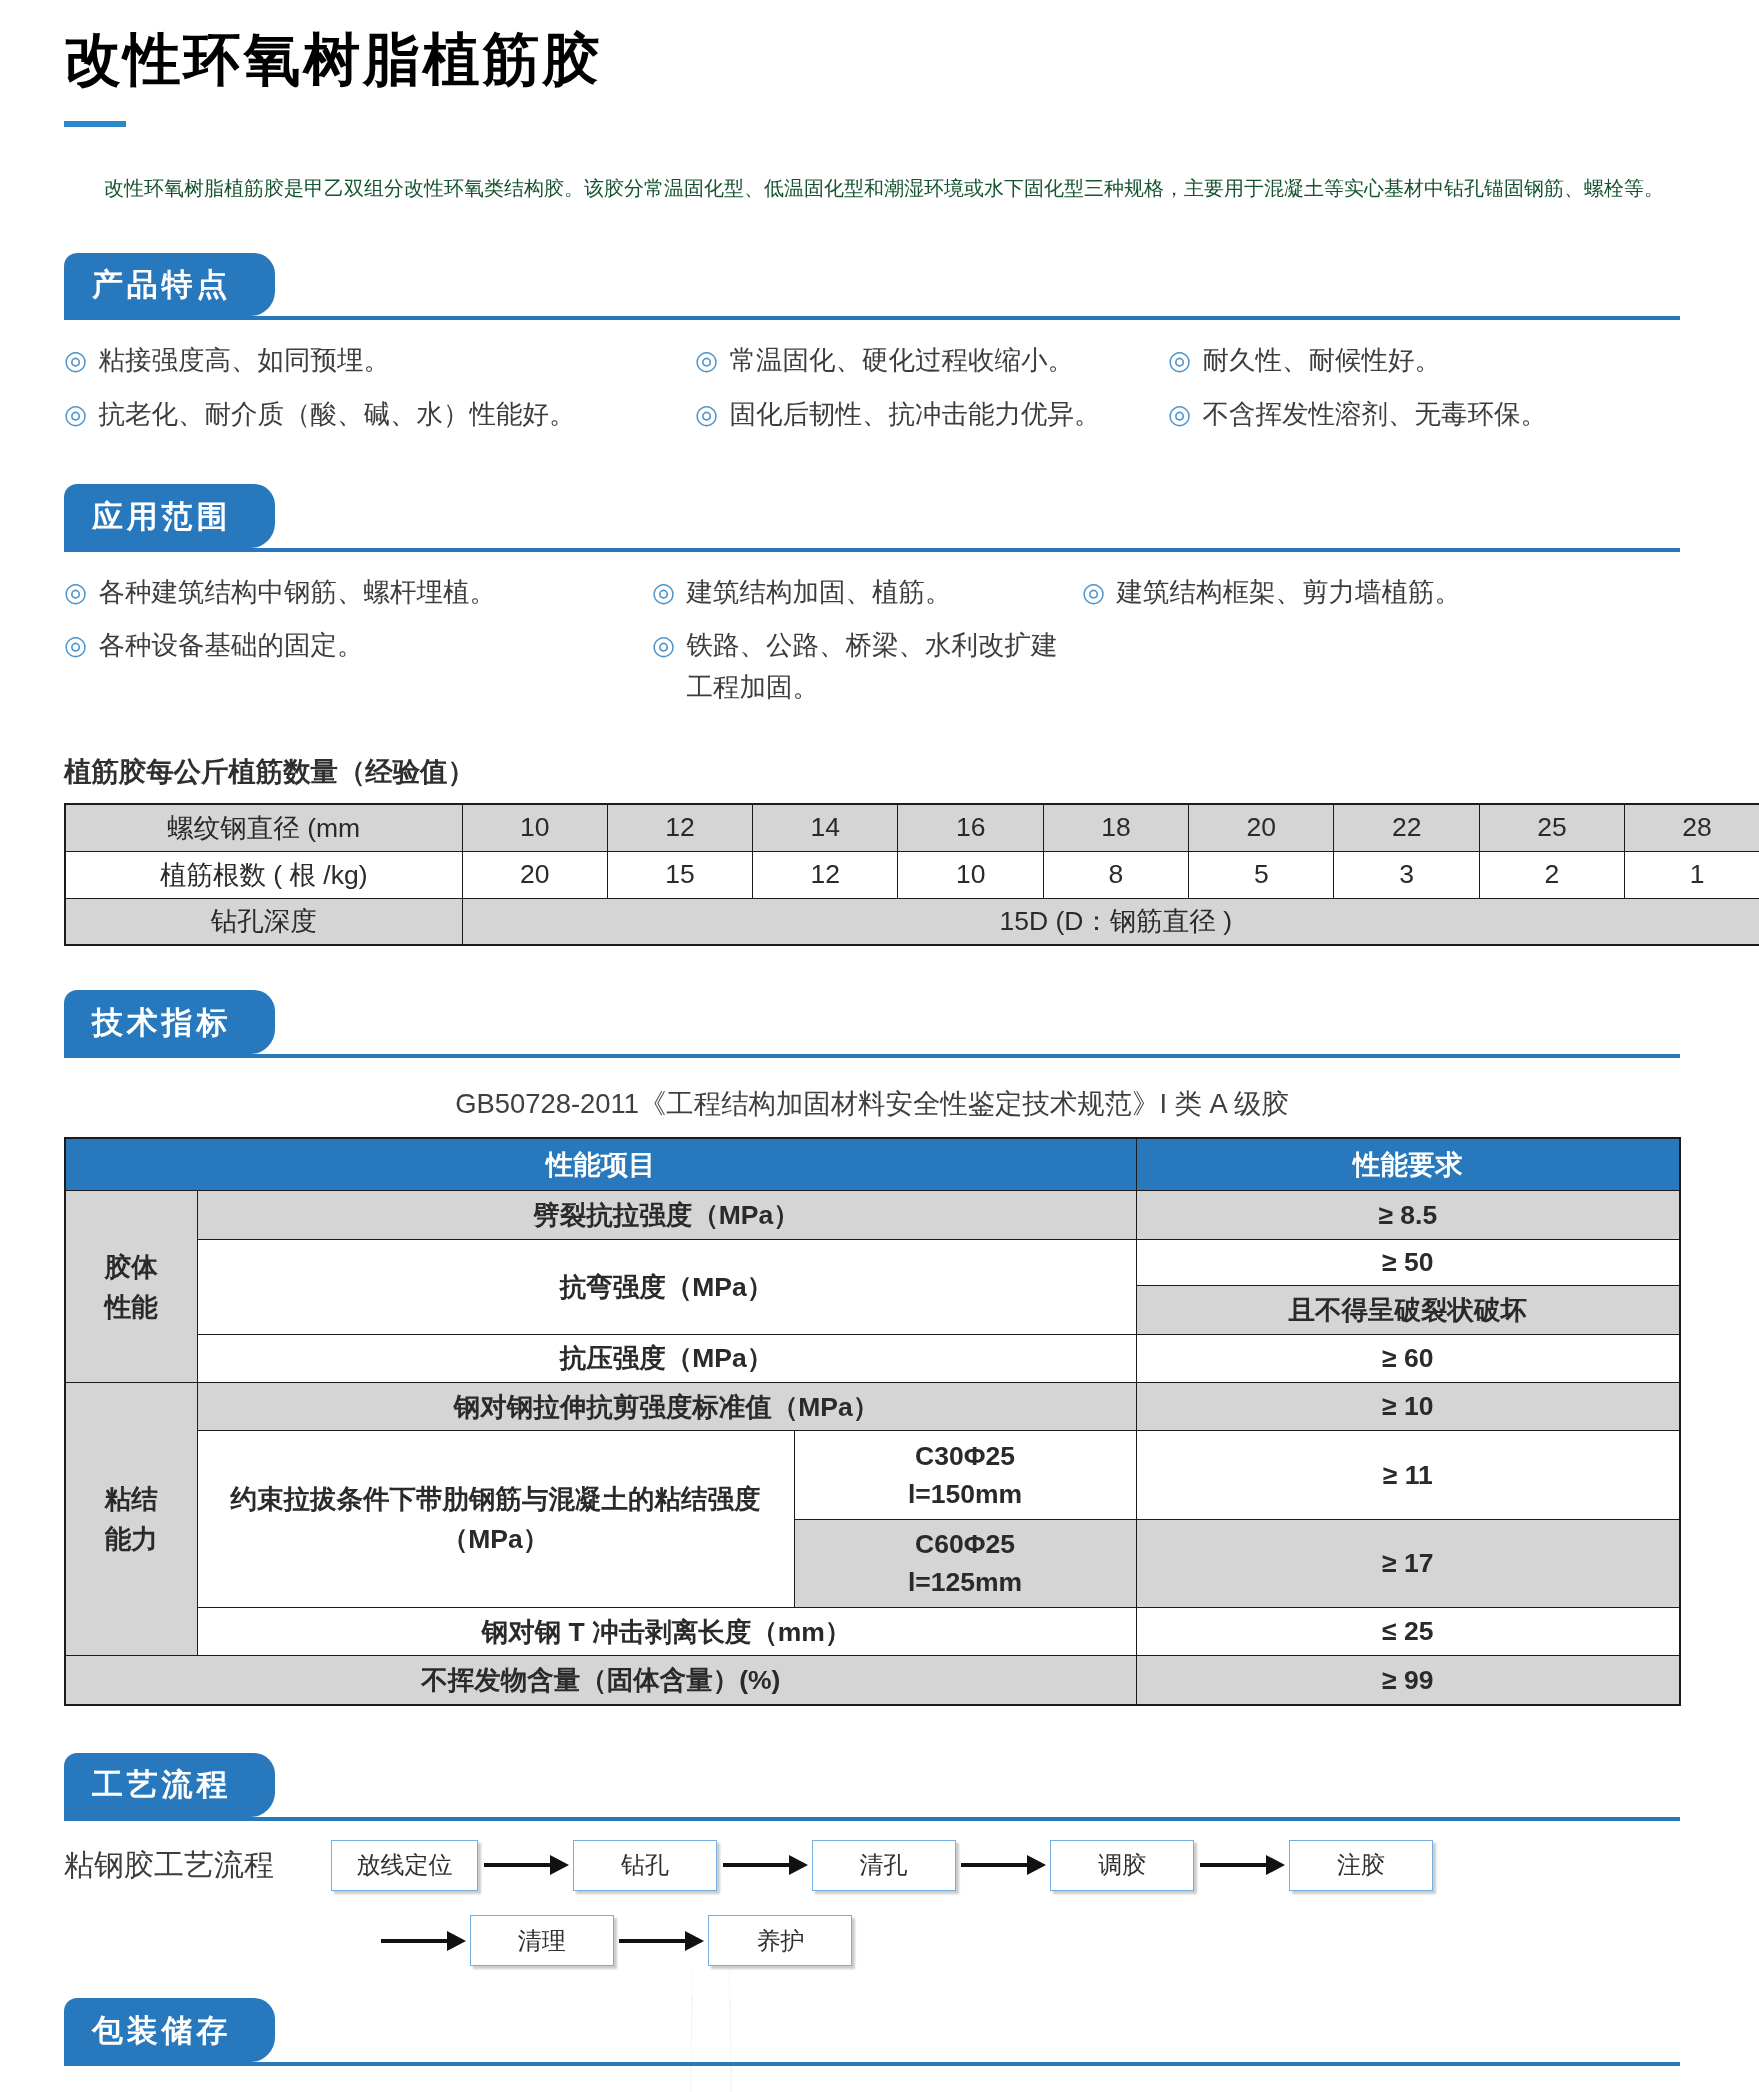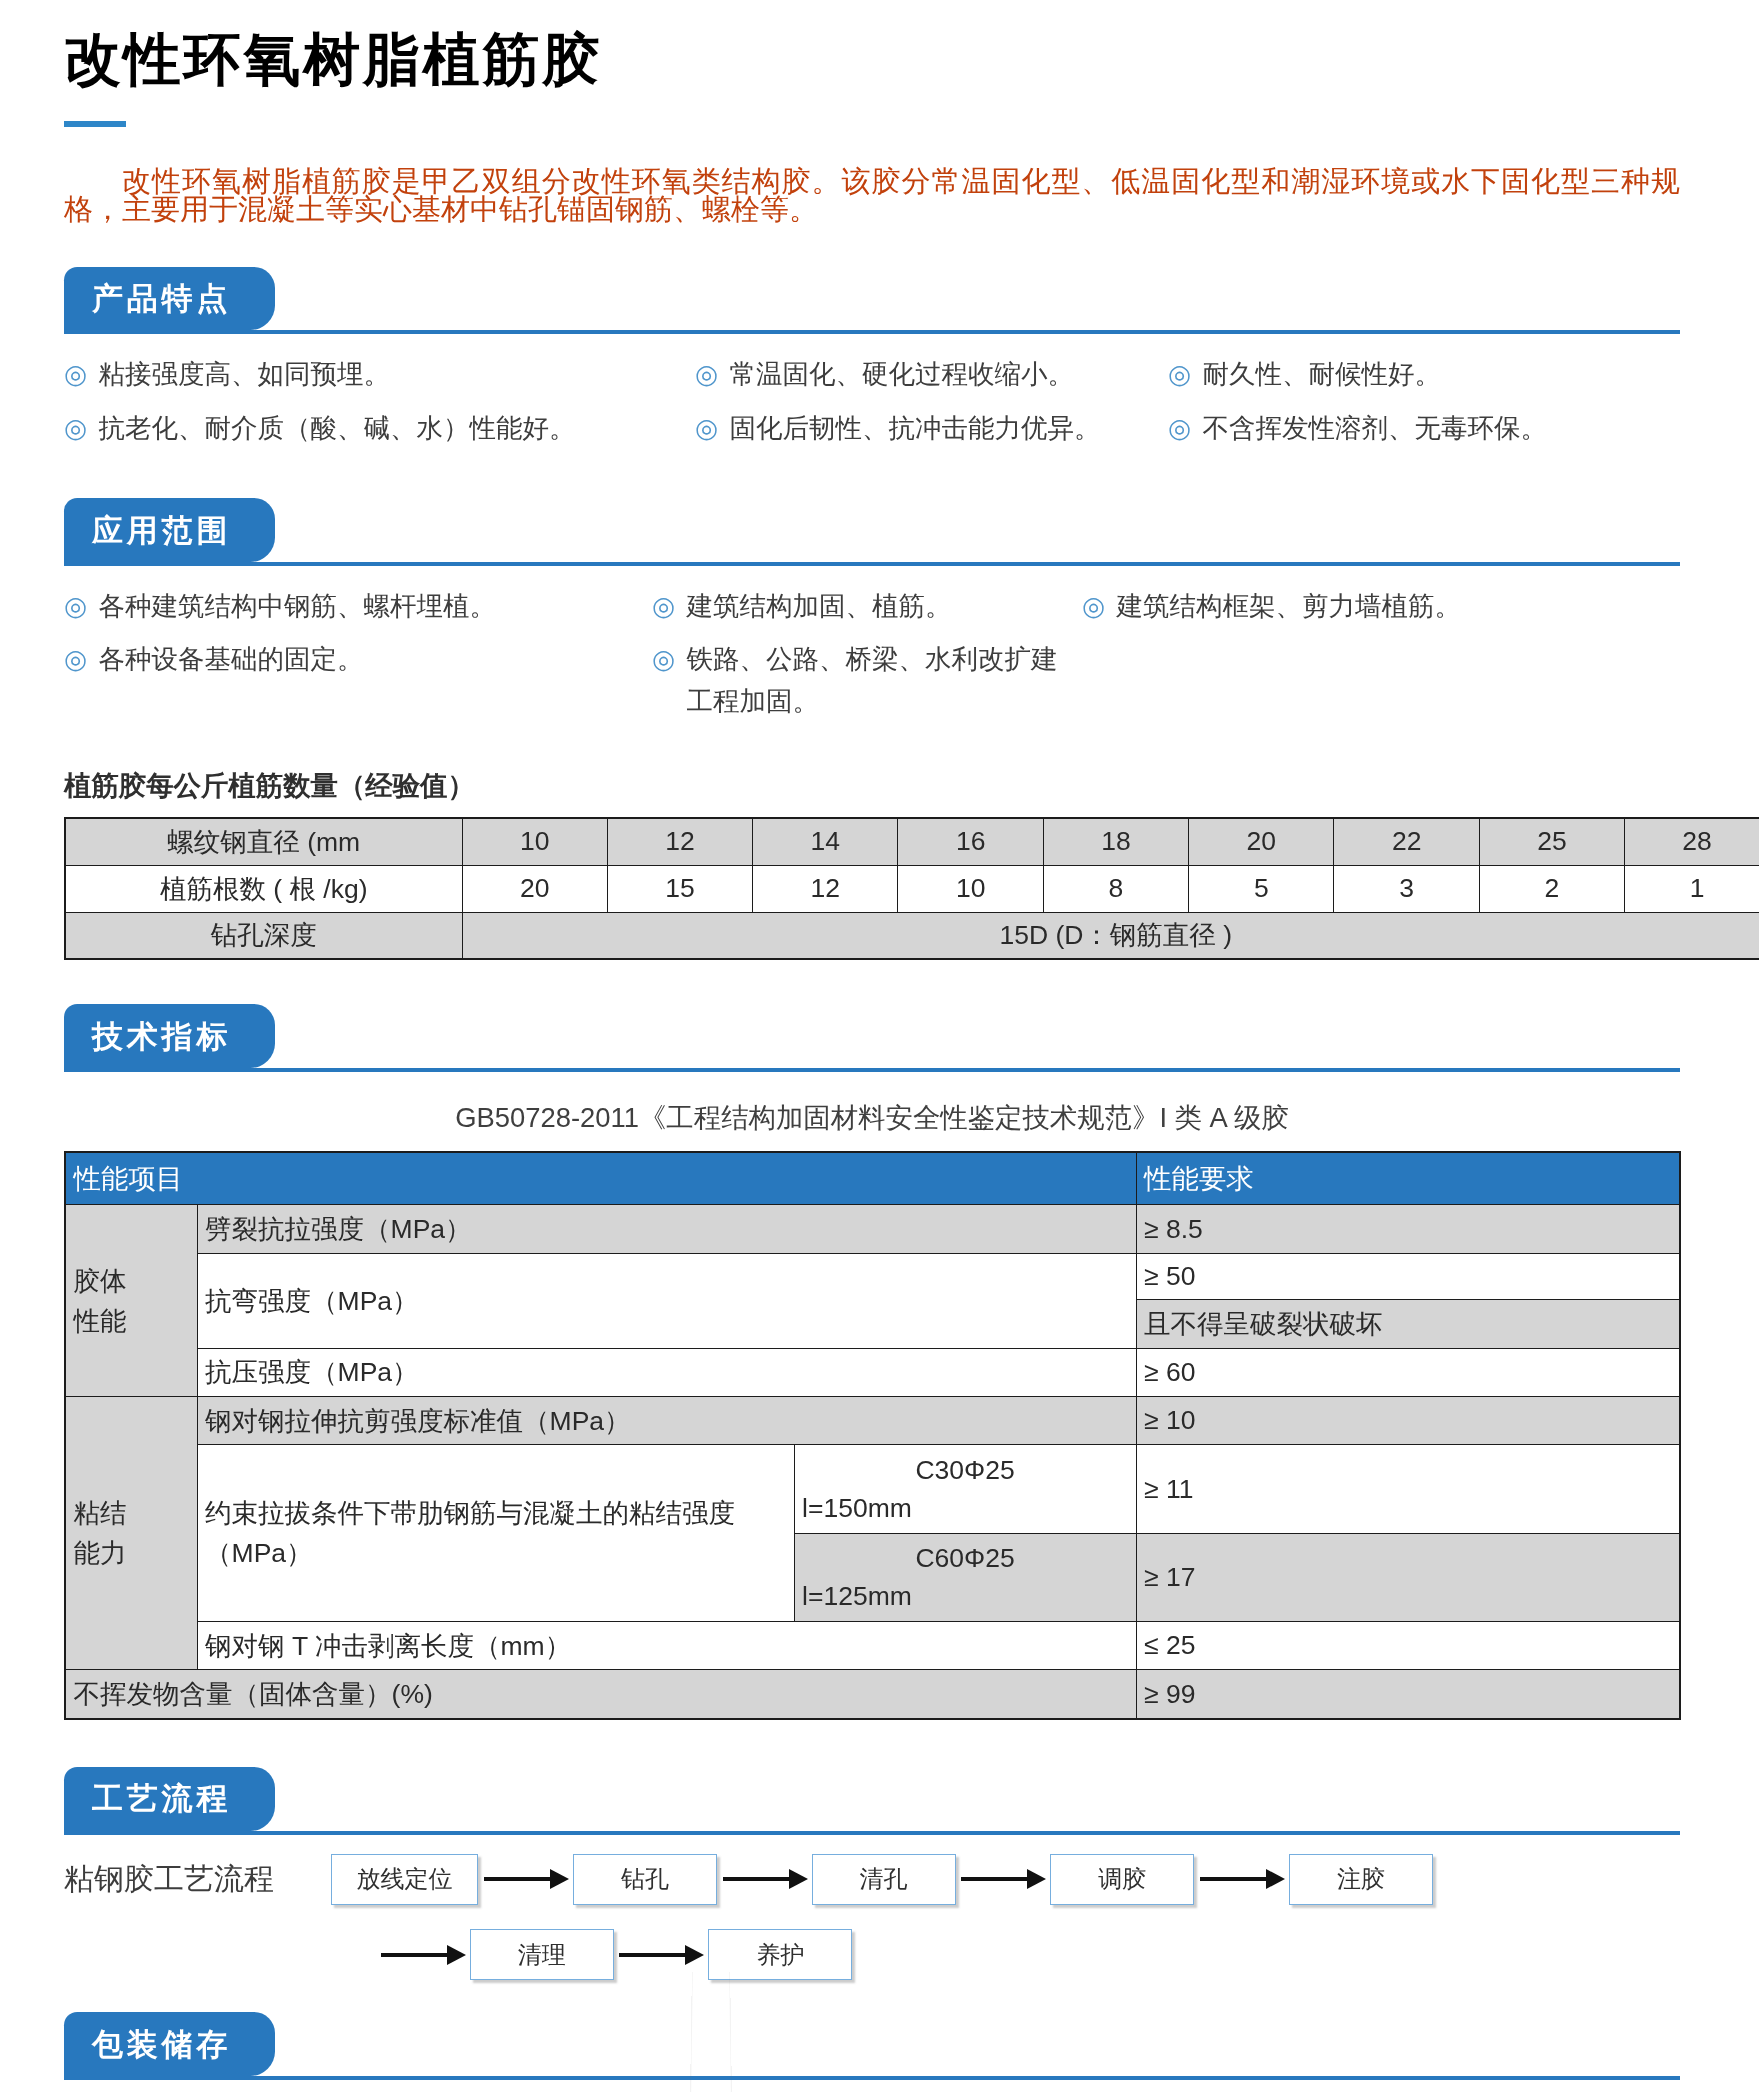--- a/index.html
+++ b/index.html
@@ -28,23 +28,23 @@
     line-height: 1.2;
   }
   .title-dash {
     width: 62px;
     height: 5.7px;
     background: #2e86c8;
     margin-top: 28px;
   }
   .intro {
     margin: 40px 0 0 0;
-    font-size: 29px;
-    line-height: 28px;
-    color: #c2410c;
+    font-size: 20px;
+    line-height: 42px;
+    color: #14532d;
     text-indent: 2em;
     text-align: justify;
   }
   
   .sec-head {
     border-bottom: 4.7px solid #2878be;
     display: flex;
     align-items: flex-end;
   }
   .badge {
@@ -116,23 +116,23 @@
     margin-top: 15px;
     border-collapse: collapse;
     table-layout: fixed;
     width: 1615px;
     border: 2.8px solid #1c1c1c;
     font-size: 26.5px;
     color: #2a2a2a;
   }
   table.spec th, table.spec td {
     border: 1.9px solid #1c1c1c;
-    text-align: left;
+    text-align: center;
     padding: 5.7px 7.6px;
-    font-weight: normal;
+    font-weight: bold;
   }
   table.spec th { height: 40px; }
   table.spec td { height: 34px; }
   .bl { background: #2878be; color: #ffffff; font-size: 27.4px; }
   .gy { background: #d5d5d5; }
   .wh { background: #ffffff; }
   .pre { white-space: pre-line; line-height: 40px; }
   .cond-line { display: flex; justify-content: center; line-height: 38px; }
   .cond-sub  { line-height: 38px; }
   

